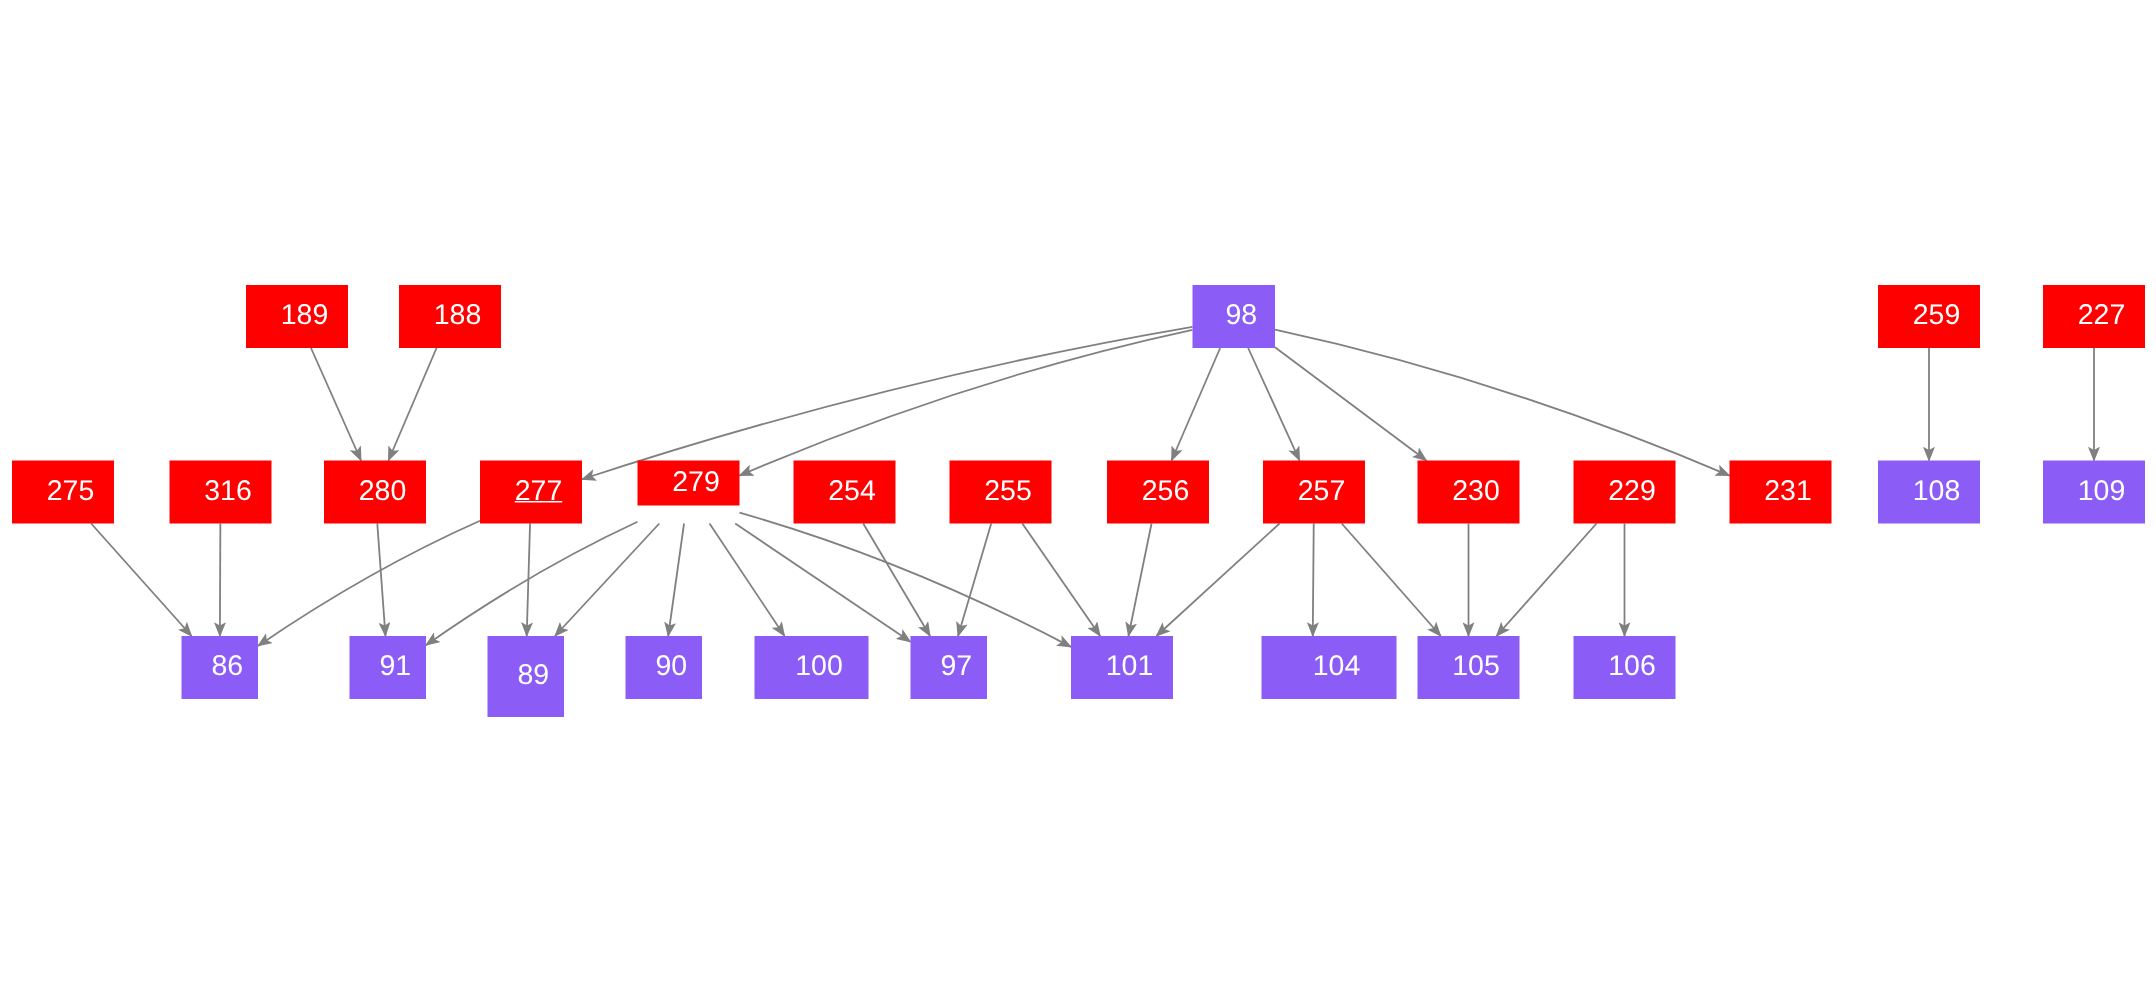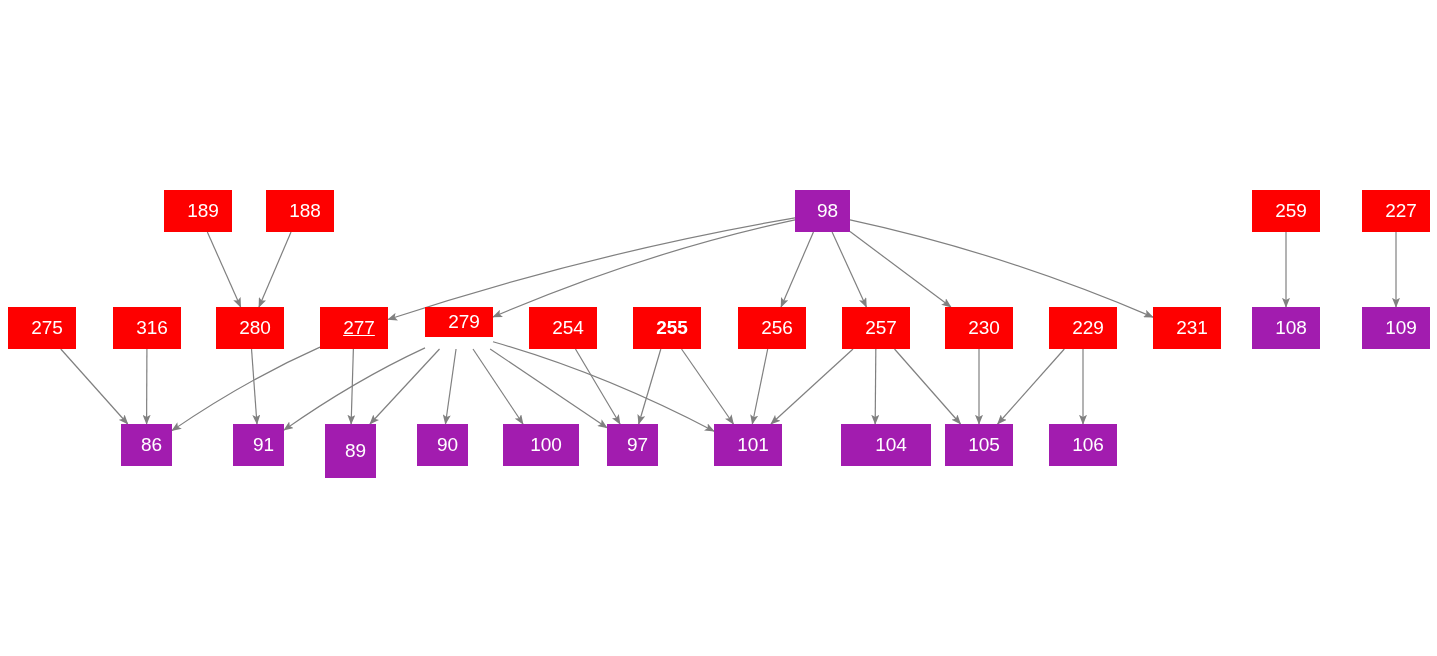--- a/index.html
+++ b/index.html
@@ -31,21 +31,21 @@
     justify-content: center;
     color: #ffffff;
     font-size: 19px;
     line-height: 1;
     letter-spacing: 0px;
     box-sizing: border-box;
     user-select: none;
     padding-left: 10px;
   }
   .graph-node.red  { background: #fe0000; }
-  .graph-node.blue { background: #a21caf; }
+  .graph-node.blue { background: #8b5cf6; }
   .node-label {
     display: block;
     transform: translateY(-1px);
   }
 </style>
 </head>
 <body>
 
 <div id="graph-canvas">
   <svg id="edge-layer" viewBox="0 0 1437 656" xmlns="http://www.w3.org/2000/svg">
@@ -115,21 +115,21 @@
       </div>
       <div class="graph-node red" style="left: 320px; top: 307px; width: 68px; height: 42px; text-decoration: underline;">
         <span class="node-label">277</span>
       </div>
       <div class="graph-node red" style="left: 425px; top: 307px; width: 68px; height: 30px;">
         <span class="node-label">279</span>
       </div>
       <div class="graph-node red" style="left: 529px; top: 307px; width: 68px; height: 42px;">
         <span class="node-label">254</span>
       </div>
-      <div class="graph-node red" style="left: 633px; top: 307px; width: 68px; height: 42px; font-weight: bold;">
+      <div class="graph-node red" style="left: 633px; top: 307px; width: 68px; height: 42px;">
         <span class="node-label">255</span>
       </div>
       <div class="graph-node red" style="left: 738px; top: 307px; width: 68px; height: 42px;">
         <span class="node-label">256</span>
       </div>
       <div class="graph-node red" style="left: 842px; top: 307px; width: 68px; height: 42px;">
         <span class="node-label">257</span>
       </div>
       <div class="graph-node red" style="left: 945px; top: 307px; width: 68px; height: 42px;">
         <span class="node-label">230</span>

